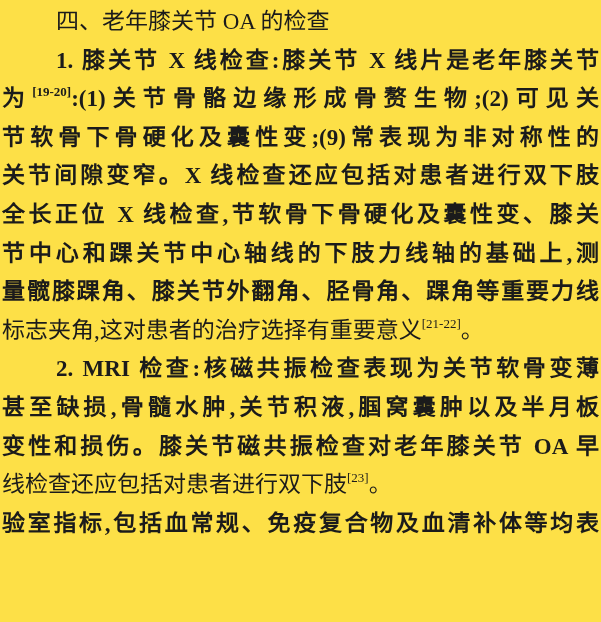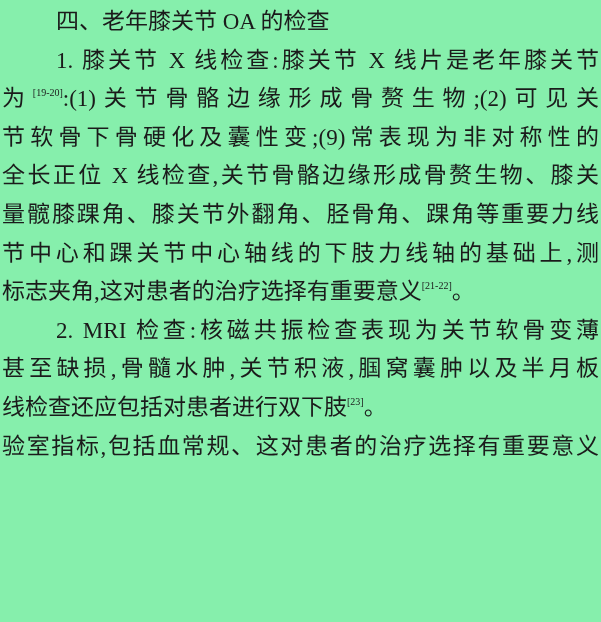--- a/index.html
+++ b/index.html
@@ -12,53 +12,56 @@
     height: 622px;
     overflow: hidden;
     font-family: "Liberation Serif", "DejaVu Serif", serif;
     color: #1b1b1b;
   }
   .page {
     box-sizing: border-box;
     width: 601px;
     height: 622px;
     padding: 3px 2px 0 2px;
-    background: #86efac;
+    background: #fde047;
   }
   .line {
     font-size: 23px;
     height: 38.6px;
     line-height: 38.6px;
     overflow: hidden;
   }
   .line.indent {
     padding-left: 54px;
   }
   .line.j {
     text-align: justify;
     text-align-last: justify;
+    font-weight: bold;
   }
   sup.ref {
-    font-size: 10px;
+    font-size: 13px;
     line-height: 0;
     vertical-align: 10px;
     letter-spacing: 0;
   }
 </style>
 </head>
 <body>
 
 <div class="page">
   <div class="text">
       <div class="line indent"><span>四、老年膝关节 OA 的检查</span></div>
       <div class="line indent j"><span>1. 膝关节 X 线检查:膝关节 X 线片是老年膝关节</span></div>
       <div class="line j"><span>为</span><sup class="ref">[19-20]</sup><span>:(1)关节骨骼边缘形成骨赘生物;(2)可见关</span></div>
       <div class="line j"><span>节软骨下骨硬化及囊性变;(9)常表现为非对称性的</span></div>
-      <div class="line j"><span>全长正位 X 线检查,关节骨骼边缘形成骨赘生物、膝关</span></div>
+      <div class="line j"><span>关节间隙变窄。X 线检查还应包括对患者进行双下肢</span></div>
+      <div class="line j"><span>全长正位 X 线检查,节软骨下骨硬化及囊性变、膝关</span></div>
+      <div class="line j"><span>节中心和踝关节中心轴线的下肢力线轴的基础上,测</span></div>
       <div class="line j"><span>量髋膝踝角、膝关节外翻角、胫骨角、踝角等重要力线</span></div>
-      <div class="line j"><span>节中心和踝关节中心轴线的下肢力线轴的基础上,测</span></div>
       <div class="line"><span>标志夹角,这对患者的治疗选择有重要意义</span><sup class="ref">[21-22]</sup><span>。</span></div>
       <div class="line indent j"><span>2. MRI 检查:核磁共振检查表现为关节软骨变薄</span></div>
       <div class="line j"><span>甚至缺损,骨髓水肿,关节积液,腘窝囊肿以及半月板</span></div>
+      <div class="line j"><span>变性和损伤。膝关节磁共振检查对老年膝关节 OA 早</span></div>
       <div class="line"><span>线检查还应包括对患者进行双下肢</span><sup class="ref">[23]</sup><span>。</span></div>
-      <div class="line j"><span>验室指标,包括血常规、这对患者的治疗选择有重要意义</span></div>
+      <div class="line j"><span>验室指标,包括血常规、免疫复合物及血清补体等均表</span></div>
     </div>
 </div>
 
 </body></html>

